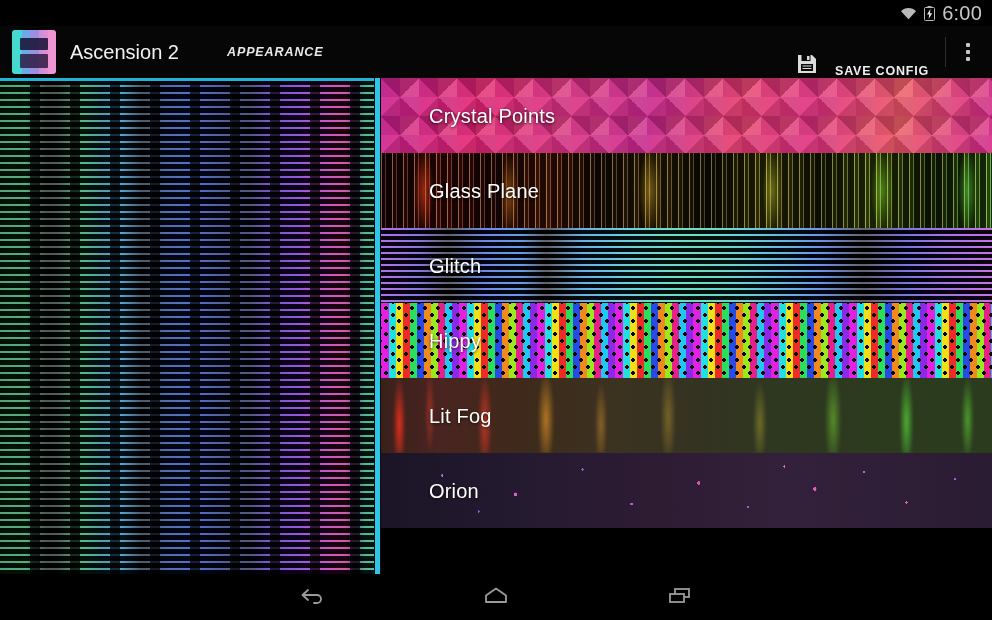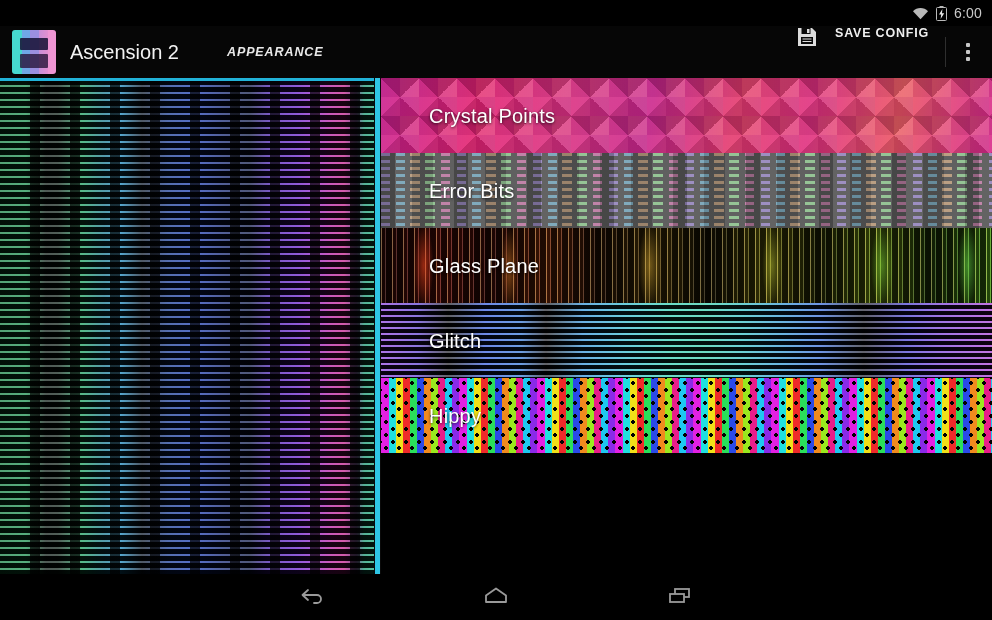--- a/index.html
+++ b/index.html
@@ -8,21 +8,21 @@
     font-family:"Liberation Sans", sans-serif;
   }
   #app { position:relative; width:992px; height:620px; background:#000; }
 
   
   .statusbar{
     position:absolute; left:0; top:0; width:992px; height:26px;
     background:#000; display:flex; align-items:center; justify-content:flex-end;
     padding-right:10px; gap:7px;
   }
-  .sb-clock{ color:#c9c9c9; font-size:14px; letter-spacing:.2px; }
+  .sb-clock{ color:#c9c9c9; font-size:20px; letter-spacing:.2px; }
   .sb-icon{ display:block; }
 
   
   .actionbar{
     position:absolute; left:0; top:26px; width:992px; height:52px;
     background:#060606; display:flex; align-items:center;
   }
   .app-icon{
     width:44px; height:44px; margin-left:12px; border-radius:3px;
     position:relative; overflow:hidden; flex:none;
@@ -45,21 +45,21 @@
     color:#e9e9e9; font-size:12.5px; font-weight:bold; letter-spacing:.9px; white-space:nowrap;
   }
   .tab + .tab::before{
     content:""; position:absolute; left:0; top:9px; bottom:9px; width:1px; background:#2b2b2b;
   }
   .tab.active::after{
     content:""; position:absolute; left:0; right:0; bottom:0; height:4px; background:#33b5e5;
   }
 
   .ab-right{ margin-left:auto; display:flex; align-items:center; height:52px; padding-right:6px; }
-  .save-btn{ display:flex; align-items:flex-start; gap:17px; padding:0 12px; height:52px; cursor:pointer; }
+  .save-btn{ display:flex; align-items:flex-end; gap:17px; padding:0 12px; height:52px; cursor:pointer; }
   .save-btn span{ color:#efefef; font-size:12.5px; font-weight:bold; letter-spacing:.8px; }
   .ab-sep{ width:1px; height:30px; background:#2e2e2e; margin:0 4px; }
   .overflow{
     width:36px; height:52px; display:flex; flex-direction:column;
     align-items:center; justify-content:center; gap:3px; cursor:pointer;
   }
   .overflow i{ width:4px; height:4px; background:#c6c6c6; display:block; border-radius:1px; }
 
   
   .content{ position:absolute; left:0; top:78px; width:992px; height:496px; background:#000; }
@@ -321,41 +321,45 @@
     <div class="scroll-rail"></div>
     <div class="scroll-thumb"></div>
 
     <div class="list">
 
       <div class="row">
         <div class="tex t-crystal"></div>
         <div class="row-label">Crystal Points</div>
       </div>
 
-      <div class="row">
-        <div class="tex t-error"></div>
-        <div class="row-label">Error Bits</div>
-      </div>
 
       <div class="row">
         <div class="tex t-glass"></div>
         <div class="row-label">Glass Plane</div>
       </div>
 
       <div class="row">
         <div class="tex t-glitch"></div>
         <div class="row-label">Glitch</div>
       </div>
 
       <div class="row">
         <div class="tex t-hippy"></div>
         <div class="row-label">Hippy</div>
       </div>
 
-
+      <div class="row">
+        <div class="tex t-fog"></div>
+        <div class="row-label">Lit Fog</div>
+      </div>
+
+      <div class="row">
+        <div class="tex t-orion"></div>
+        <div class="row-label">Orion</div>
+      </div>
 
     </div>
   </div>
 
   <div class="navbar">
     <div class="nav-btn">
       <span>
         <svg width="32" height="24" viewBox="0 0 32 24">
           <path d="M7 12h14a4 4 0 0 1 0 8h-3" fill="none" stroke="#9a9a9a" stroke-width="1.8" stroke-linecap="round" stroke-linejoin="round"></path>
           <path d="M12 7 6.5 12 12 17" fill="none" stroke="#9a9a9a" stroke-width="1.8" stroke-linecap="round" stroke-linejoin="round"></path>

